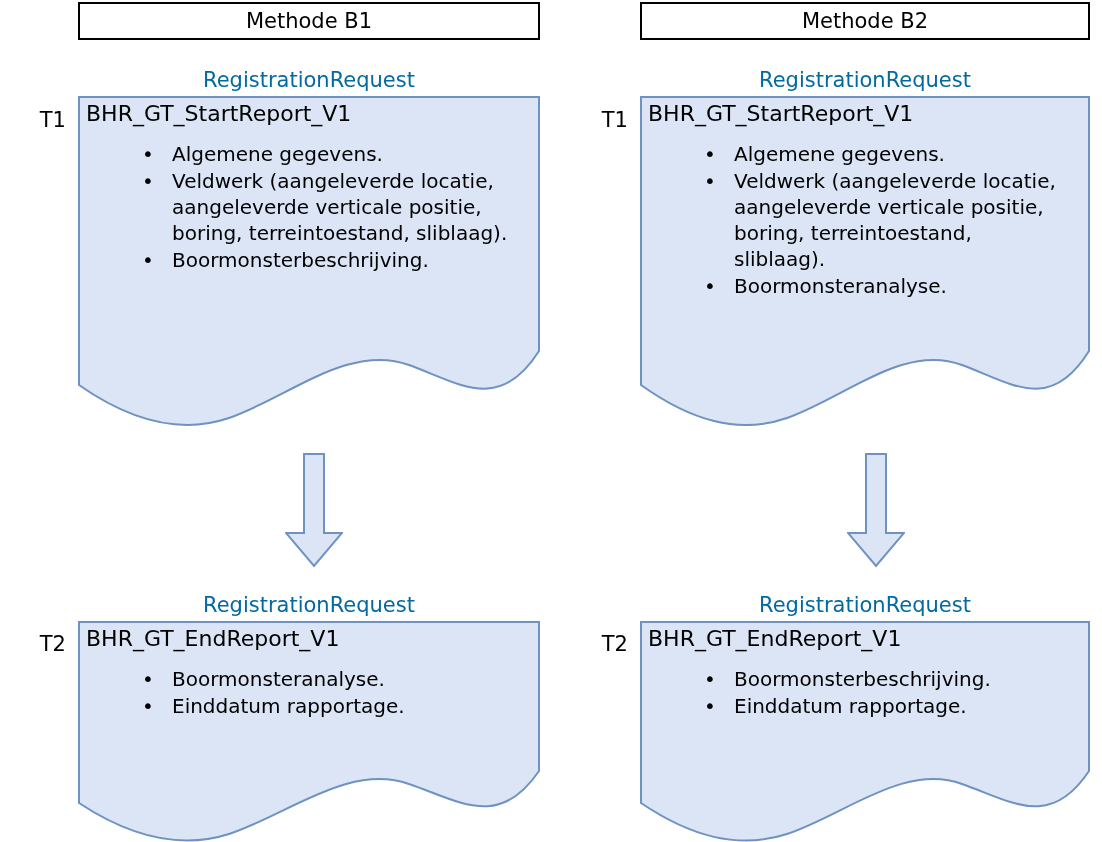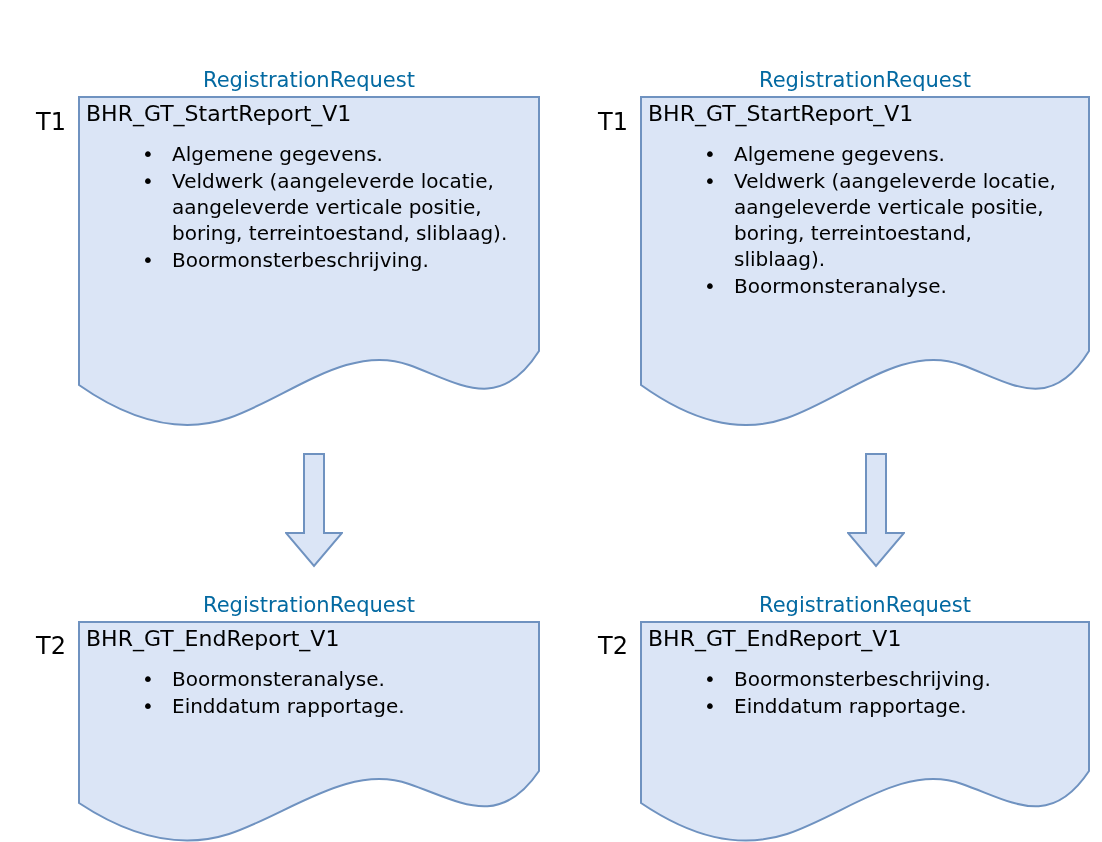--- a/index.html
+++ b/index.html
@@ -47,21 +47,21 @@
     white-space: nowrap;
   }
   #caption-b1-t1 { left: 78px;  top: 70px;  width: 462px; }
   #caption-b2-t1 { left: 640px; top: 70px;  width: 450px; }
   #caption-b1-t2 { left: 78px;  top: 595px; width: 462px; }
   #caption-b2-t2 { left: 640px; top: 595px; width: 450px; }
 
   
   .time-label {
     position: absolute;
-    font-size: 24px;
+    font-size: 21px;
     line-height: 1;
     color: #000000;
     text-align: right;
     white-space: nowrap;
   }
   #time-label-b1-t1 { left: 0px;   top: 110px; width: 66px; }
   #time-label-b2-t1 { left: 562px; top: 110px; width: 66px; }
   #time-label-b1-t2 { left: 0px;   top: 634px; width: 66px; }
   #time-label-b2-t2 { left: 562px; top: 634px; width: 66px; }
 
@@ -124,20 +124,26 @@
   }
   .flow-arrow svg { display: block; width: 100%; height: 100%; }
   #arrow-b1 { left: 285px; top: 453px; width: 58px; height: 115px; }
   #arrow-b2 { left: 847px; top: 453px; width: 58px; height: 115px; }
 </style>
 </head>
 <body>
 
 <div id="canvas">
 
+  <div class="method-header" id="method-header-b1" style="background: rgb(255, 255, 255); border-color: rgb(0, 0, 0);">
+    <span>Methode B1</span>
+  </div>
+  <div class="method-header" id="method-header-b2" style="background: rgb(255, 255, 255); border-color: rgb(0, 0, 0);">
+    <span>Methode B2</span>
+  </div>
 
   <div class="request-caption" id="caption-b1-t1">RegistrationRequest</div>
   <div class="request-caption" id="caption-b2-t1">RegistrationRequest</div>
   <div class="request-caption" id="caption-b1-t2">RegistrationRequest</div>
   <div class="request-caption" id="caption-b2-t2">RegistrationRequest</div>
 
   <div class="time-label" id="time-label-b1-t1">T1</div>
   <div class="time-label" id="time-label-b2-t1">T1</div>
   <div class="time-label" id="time-label-b1-t2">T2</div>
   <div class="time-label" id="time-label-b2-t2">T2</div>

